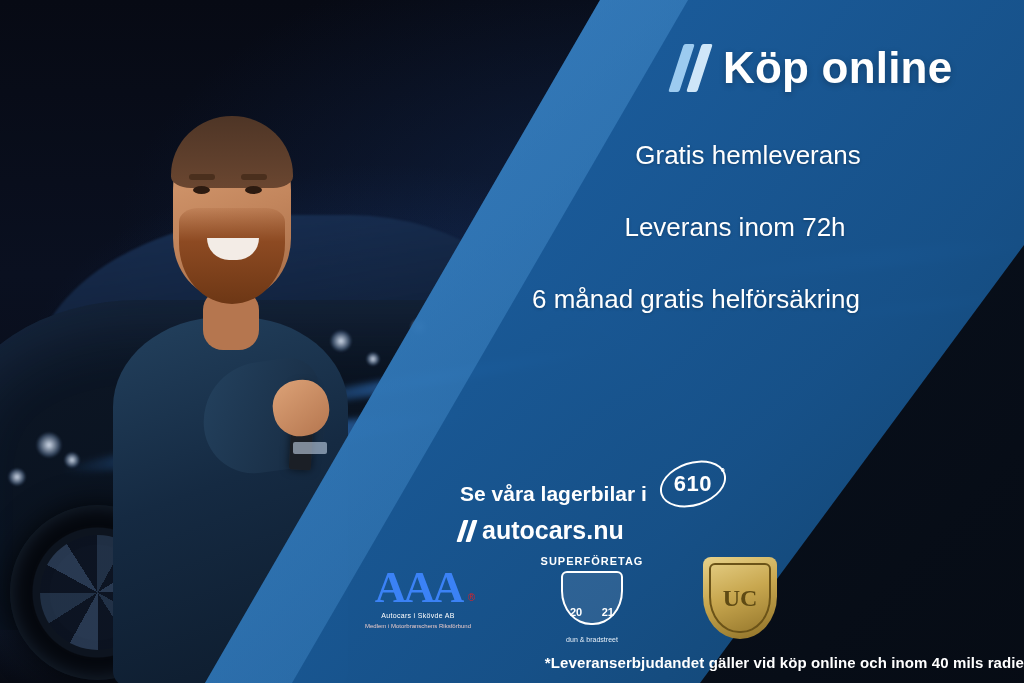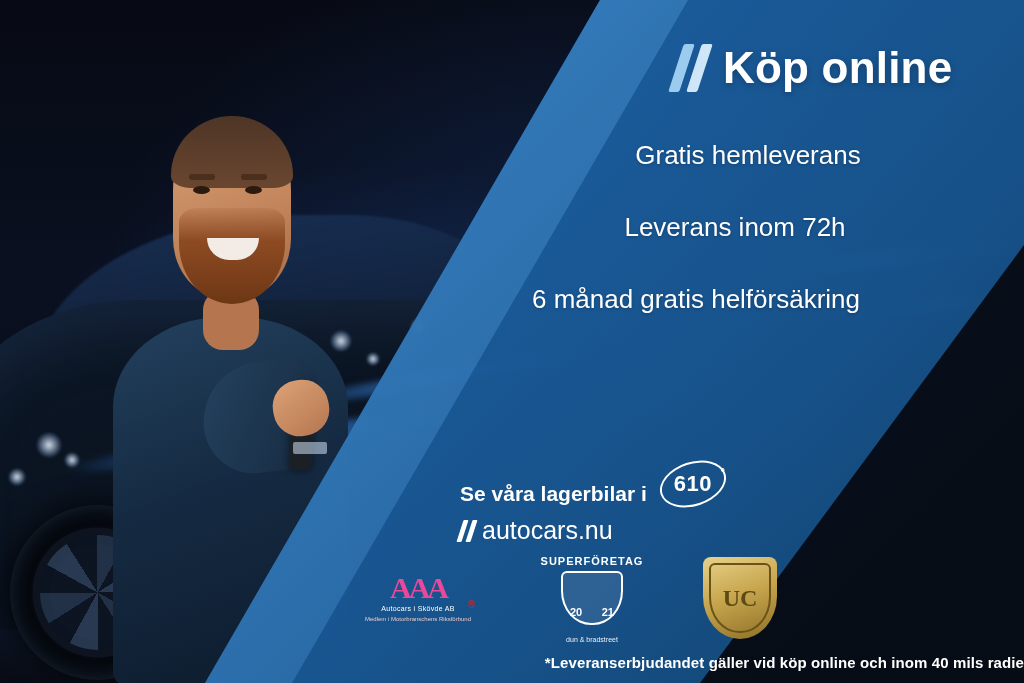--- a/index.html
+++ b/index.html
@@ -233,30 +233,30 @@
     font-size: 22px; font-weight: 700; color: #fff; letter-spacing: .5px;
   }
   .badge360 .deg {
     position: absolute; right: 2px; top: 4px; font-size: 11px; color: #fff;
   }
   .url-row {
     display: flex; align-items: center; gap: 8px; margin-top: 10px;
   }
   .url-slashes { display: flex; gap: 4px; transform: skewX(-18deg); }
   .url-slashes i { display: block; width: 5px; height: 22px; background: #ffffff; border-radius: 1px; }
-  .url-text { color: #ffffff; font-size: 25px; font-weight: 400; }
+  .url-text { color: #ffffff; font-size: 25px; font-weight: 700; }
 
   
   .logos {
     position: absolute; left: 355px; top: 555px;
     display: flex; align-items: center; gap: 56px;
   }
   .logo-aaa { width: 126px; text-align: center; position: relative; }
   .logo-aaa .letters {
-    font-size: 30px; font-weight: 700; color: #ec4899; letter-spacing: -3px; line-height: 1;
+    font-size: 44px; font-weight: 700; color: #3b82f6; letter-spacing: -3px; line-height: 1;
     font-family: "Liberation Serif", serif;
   }
   .logo-aaa .reg {
     position: absolute; right: 6px; top: 26px; font-size: 10px; color: #d7232a;
   }
   .logo-aaa .sub1 { font-size: 7px; color: #ffffff; margin-top: 2px; letter-spacing: .3px; }
   .logo-aaa .sub2 { font-size: 6px; color: #e7c8c8; margin-top: 3px; line-height: 1.35; }
 
   .logo-sf { width: 110px; height: 86px; position: relative; text-align: center; }
   .logo-sf .arc {

